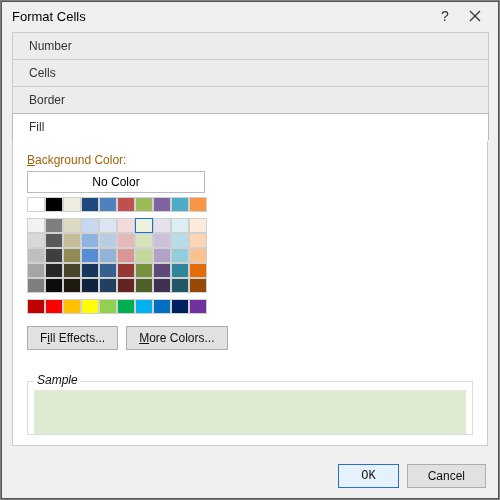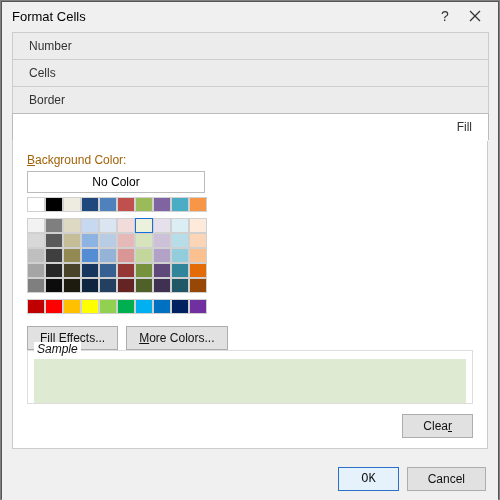--- a/index.html
+++ b/index.html
@@ -42,21 +42,20 @@
     border-bottom: none;
     background: #ececec;
     margin-right: -1px;
     position: relative;
     color: #333;
   }
   .tab.active {
     background: #fff;
     border-color: #bbb;
     z-index: 2;
-    text-align: right;
   }
   .tab.active::after {
     content: "";
     position: absolute;
     left: 0; right: 0; bottom: -1px; height: 2px;
     background: #fff;
   }
   .panel {
     margin: 0 10px 10px 10px;
     border: 1px solid #ccc;
@@ -270,23 +269,20 @@
         </div>
       </div>
 
     </div>
 
     <div class="sample-group">
       <div class="sample-legend">Sample</div>
       <div class="sample-swatch" style="background: rgb(223, 234, 211);"></div>
     </div>
 
-    <div class="clear-row">
-      <button class="btn wide">Clea<span class="under-accel">r</span></button>
-    </div>
 
   </div>
 
   <div class="footer">
     <button class="btn primary">OK</button>
     <button class="btn wide">Cancel</button>
   </div>
 
 </div>
 

